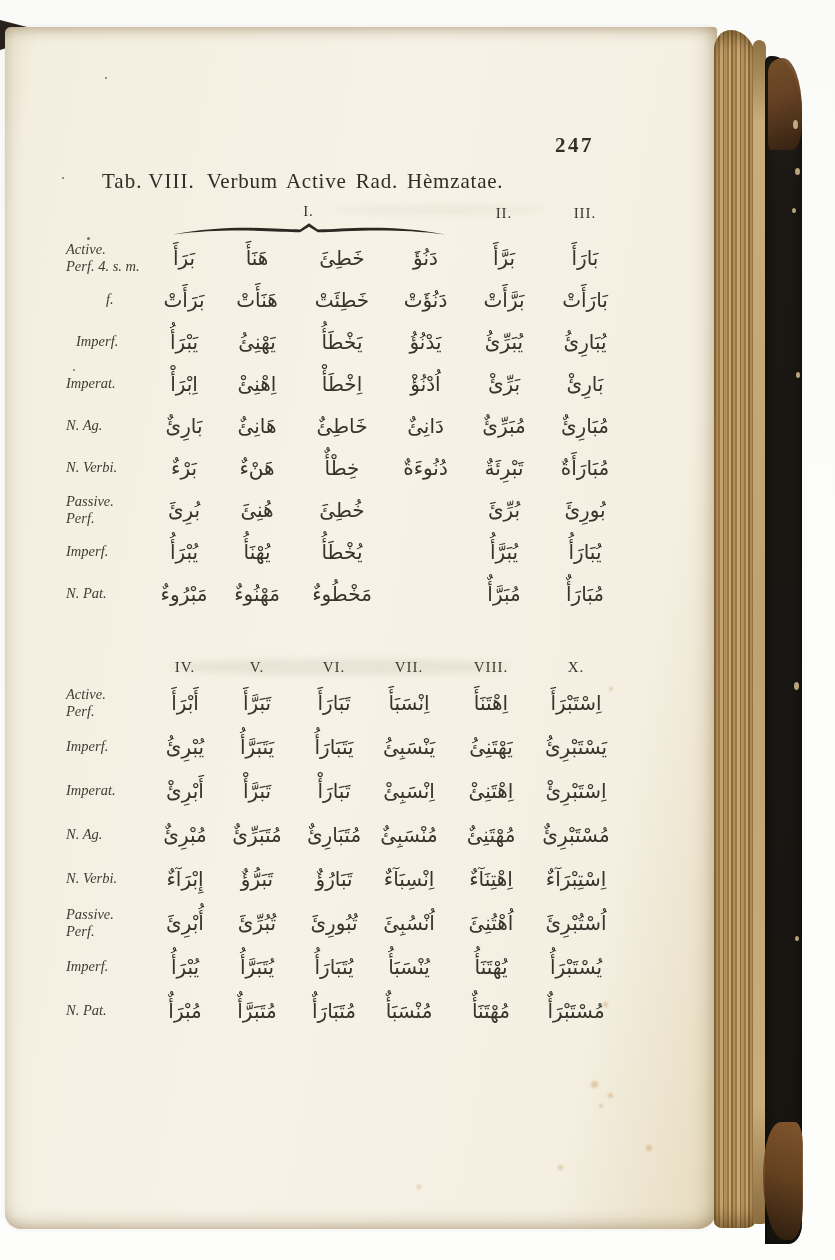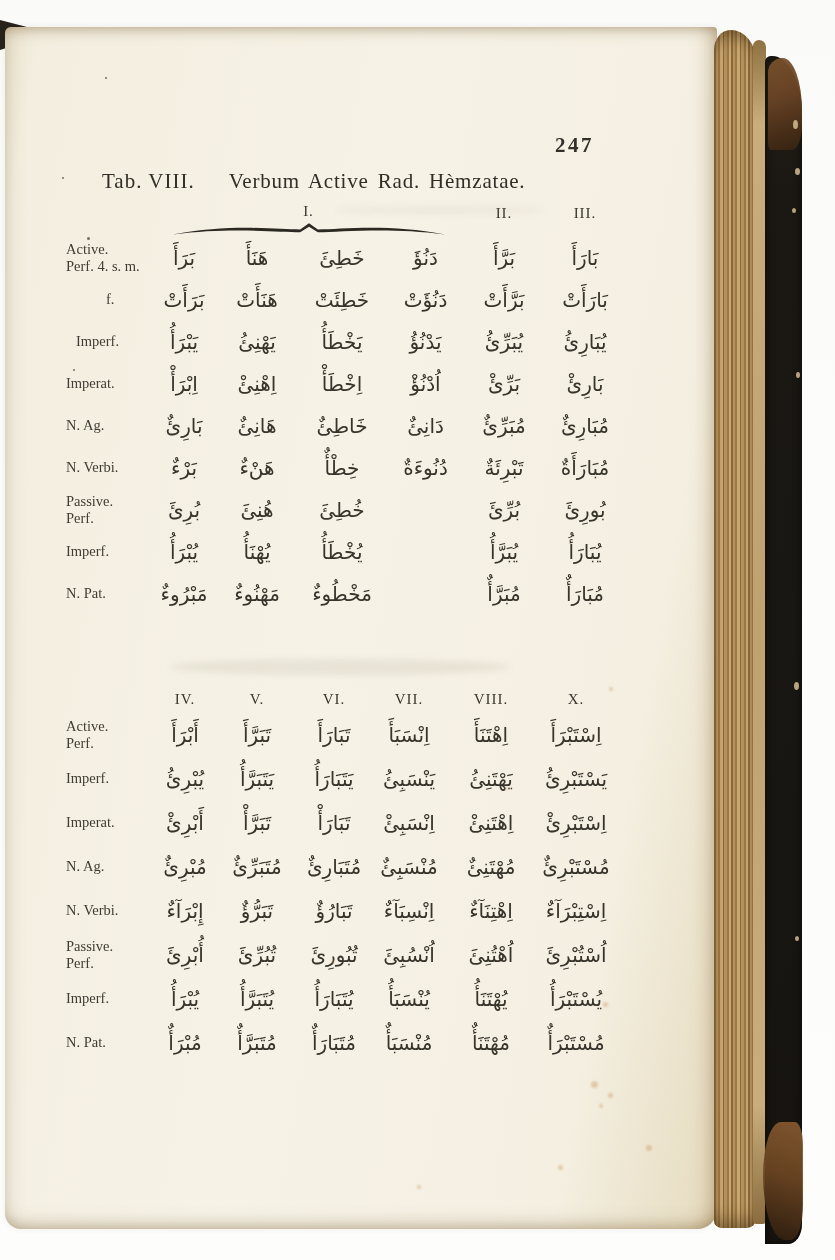--- a/index.html
+++ b/index.html
@@ -53,37 +53,37 @@
     border-radius:45% 20% 30% 55%;opacity:.9;filter:blur(.5px);
   }
   .fleck{position:absolute;background:#d3bd90;border-radius:50%;opacity:.85;}
   
   .content{position:absolute;left:5px;top:27px;width:712px;height:1202px;color:#3b372f;border-radius:8px;}
   .page-number{
     position:absolute;left:550px;top:106px;font-size:21px;font-weight:bold;
     letter-spacing:2.5px;color:#33302a;
   }
   .title{position:absolute;left:97px;top:142px;font-size:21px;color:#312e27;white-space:nowrap;}
-  .title .tab{letter-spacing:1px;margin-right:34px;}
+  .title .tab{letter-spacing:1px;margin-right:12px;}
   .title .main{letter-spacing:.8px;word-spacing:3px;}
   .roman{font-size:15px;letter-spacing:1px;color:#3a362e;text-align:center;}
   
   .table1{position:absolute;left:55px;top:176px;width:570px;}
   .thead1{display:grid;grid-template-columns:92px 313px 78px 84px;height:34px;}
   .thead1 .group{display:flex;flex-direction:column;align-items:center;justify-content:flex-start;}
   .brace{width:276px;height:15px;margin-top:1px;}
   .thead1 .hcell{padding-top:2px;}
   
-  .table2{position:absolute;left:55px;top:664px;width:560px;}
+  .table2{position:absolute;left:55px;top:632px;width:560px;}
   .thead2{display:grid;grid-template-columns:92px 66px 78px 76px 74px 90px 80px;height:22px;}
   
   .row{display:grid;align-items:center;}
   .t1row{grid-template-columns:92px 64px 82px 88px 79px 78px 84px;height:42px;}
   .t2row{grid-template-columns:92px 66px 78px 76px 74px 90px 80px;height:44px;}
-  .row-label{font-size:14.5px;color:#403c33;line-height:1.2;padding-left:6px;}
+  .row-label{font-size:14.5px;color:#403c33;line-height:1.2;padding-left:6px;font-style:italic;}
   #t1-rows .row:nth-child(2) .row-label{padding-left:46px;}
   #t1-rows .row:nth-child(3) .row-label{padding-left:16px;}
   .cell{display:flex;align-items:center;justify-content:center;}
   .arabic{
     font-family:"DejaVu Sans", sans-serif;font-size:20px;color:#37342c;
     direction:rtl;line-height:1;overflow:visible;white-space:nowrap;
   }
   
   .spot{position:absolute;border-radius:50%;}
   .fox{background:#d0a474;opacity:.5;filter:blur(1px);}

